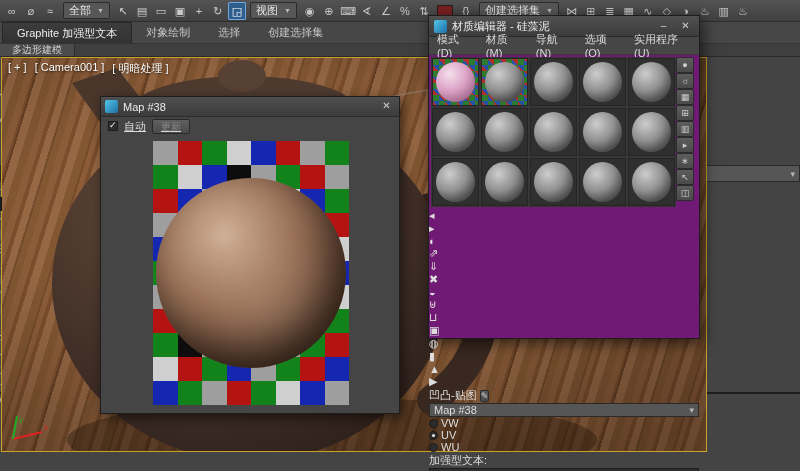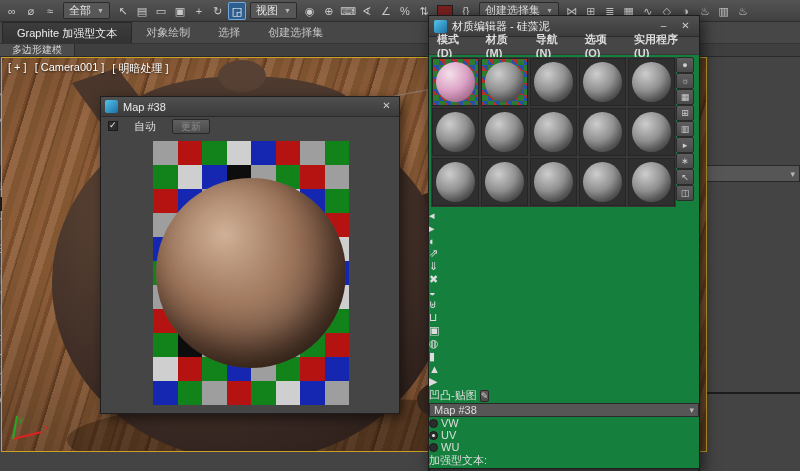--- a/index.html
+++ b/index.html
@@ -50,34 +50,34 @@
   .dd-box{background:#565656;border:1px solid #292929;display:flex;align-items:center;justify-content:space-between;padding:0 4px;}
   .dd-box::after{content:"▾";font-size:9px;color:#b8b8b8;margin-left:4px;}
   .close-x{width:17px;height:15px;line-height:14px;text-align:center;color:#cfcfcf;font-size:10px;}
   .win-icon{width:13px;height:13px;border-radius:2px;background:linear-gradient(135deg,#53c6e8,#1d6ea6);flex:none;}
 
   
   #map-dialog{position:absolute;left:100px;top:96px;width:300px;height:318px;background:#454545;border:1px solid #1e1e1e;
     box-shadow:3px 4px 12px rgba(0,0,0,.55);z-index:20;}
   #map-title{height:20px;background:linear-gradient(#4f4f4f,#3c3c3c);border-bottom:1px solid #2b2b2b;display:flex;align-items:center;gap:5px;padding:0 4px;}
   #map-title .ttl{flex:1;color:#ebebeb;}
-  #map-controls{height:18px;display:flex;align-items:center;gap:16px;padding:0 7px;}
+  #map-controls{height:18px;display:flex;align-items:center;gap:6px;padding:0 7px;text-decoration:underline;}
   #map-preview{position:absolute;left:52px;top:44px;width:196px;height:264px;display:grid;grid-template-columns:repeat(8,1fr);grid-auto-rows:24px;background:#222;}
   #map-sphere{position:absolute;left:55px;top:81px;width:190px;height:190px;border-radius:50%;
     background:radial-gradient(circle at 62% 68%, rgba(255,225,195,.10) 8%, rgba(0,0,0,0) 42%),
                radial-gradient(circle at 36% 30%, #d0b197, #9a7258 38%, #6c4c3a 62%, #49301f 85%, #3a2519);
     box-shadow:inset -10px -16px 32px rgba(0,0,0,.45);}
 
   
-  #mat-editor{position:absolute;left:428px;top:15px;width:272px;height:456px;background:#15803d;border:1px solid #1d1d1d;
+  #mat-editor{position:absolute;left:428px;top:15px;width:272px;height:324px;background:#701a75;border:1px solid #1d1d1d;
     box-shadow:3px 4px 14px rgba(0,0,0,.6);z-index:30;}
   #me-title{height:21px;background:linear-gradient(#505050,#3c3c3c);border-bottom:1px solid #2b2b2b;display:flex;align-items:center;gap:5px;padding:0 5px;}
   #me-title .ttl{flex:1;color:#ececec;}
   #me-menu{height:18px;display:flex;align-items:center;gap:13px;padding:0 8px;background:#464646;border-bottom:1px solid #383838;}
-  .menu-item{color:#dcdcdc;font-weight:bold;}
+  .menu-item{color:#dcdcdc;}
   #me-samples{display:flex;padding:2px;}
   #me-grid{display:grid;grid-template-columns:repeat(5,47px);grid-auto-rows:48px;gap:2px;background:#373737;padding:1px;}
   .slot{position:relative;background:#2f2f2f;border:1px solid #252525;}
   .slot .ball{position:absolute;inset:3px;border-radius:50%;
     background:radial-gradient(circle at 35% 30%, #cdcdcd, #909090 45%, #575757 70%, #303030 95%);}
   .slot.v-pink,.slot.v-brown{background-image:
       linear-gradient(45deg, rgba(190,40,40,.9) 25%, transparent 25% 75%, rgba(190,40,40,.9) 75%),
       linear-gradient(45deg, rgba(35,75,190,.85) 25%, transparent 25% 75%, rgba(35,75,190,.85) 75%),
       linear-gradient(#2e7a2e,#2e7a2e);
     background-size:12px 12px,12px 12px,100% 100%;background-position:0 0,6px 6px,0 0;}

